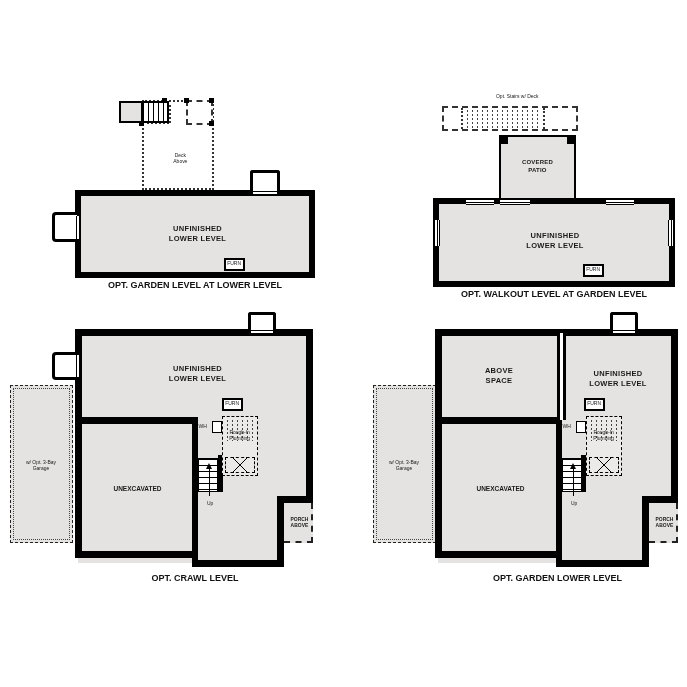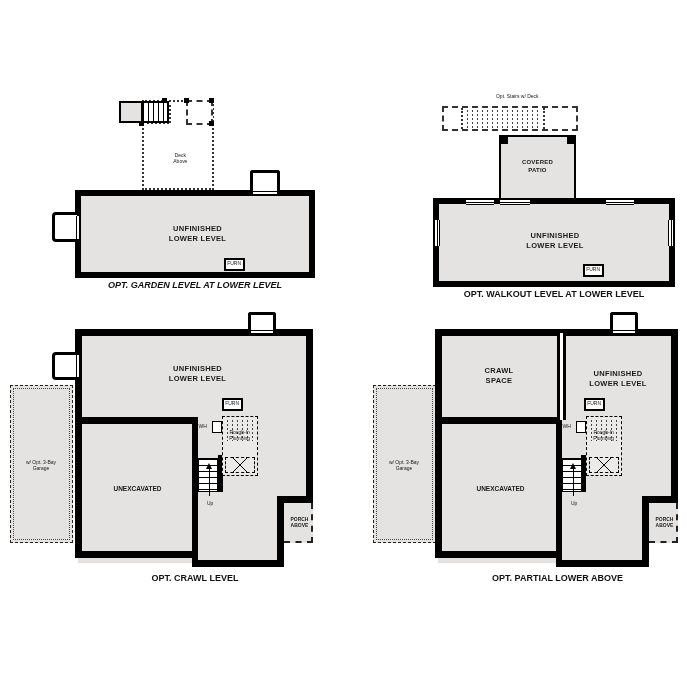--- a/index.html
+++ b/index.html
@@ -76,21 +76,21 @@
     <div class="well well-top" style="left:250px;top:170px;width:30px;height:21px;"></div>
     <div class="win-h" style="left:253px;top:191px;width:24px;height:5px;"></div>
     <div class="well well-left" style="left:52px;top:212px;width:25px;height:30px;"></div>
     <div class="win-v" style="left:76px;top:216px;width:5px;height:23px;"></div>
 
     <div class="lbl fz-room" style="left:130px;top:222px;width:135px;height:24px;">UNFINISHED
 LOWER LEVEL</div>
     <div class="furn" style="left:224px;top:258px;width:21px;height:13px;">
       <span class="tiny">FURN</span>
     </div>
-    <div class="lbl fz-cap" style="left:70px;top:279px;width:250px;height:12px;font-style:italic;">OPT. GARDEN LEVEL AT LOWER LEVEL</div>
+    <div class="lbl fz-cap" style="left:70px;top:279px;width:250px;height:12px;">OPT. GARDEN LEVEL AT LOWER LEVEL</div>
   </div>
 
   <div class="plan">
 
     <div class="lbl" style="left:462px;top:92px;width:110px;height:10px;">
       <span class="tiny">Opt. Stairs w/ Deck</span>
     </div>
     <div class="dash" style="left:442px;top:106px;width:136px;height:25px;"></div>
     <div class="dot-v" style="left:461px;top:108px;height:21px;"></div>
     <div class="dot-v" style="left:543px;top:108px;height:21px;"></div>
@@ -108,21 +108,21 @@
     <div class="win-h" style="left:500px;top:199px;width:30px;height:6px;"></div>
     <div class="win-h" style="left:606px;top:199px;width:28px;height:6px;"></div>
     <div class="win-v" style="left:434px;top:220px;width:6px;height:26px;"></div>
     <div class="win-v" style="left:668px;top:220px;width:6px;height:26px;"></div>
 
     <div class="lbl fz-room" style="left:485px;top:229px;width:140px;height:24px;">UNFINISHED
 LOWER LEVEL</div>
     <div class="furn" style="left:583px;top:264px;width:21px;height:13px;">
       <span class="tiny">FURN</span>
     </div>
-    <div class="lbl fz-cap" style="left:428px;top:288px;width:252px;height:12px;">OPT. WALKOUT LEVEL AT LOWER LEVEL</div>
+    <div class="lbl fz-cap" style="left:428px;top:288px;width:252px;height:12px;">OPT. WALKOUT LEVEL AT GARDEN LEVEL</div>
   </div>
 
   <div class="plan">
 
     <div class="garage" style="left:10px;top:385px;width:63px;height:158px;"></div>
     <div class="lbl" style="left:8px;top:460px;width:66px;height:12px;">
       <span class="tiny">w/ Opt. 3-Bay Garage</span>
     </div>
 
     <div class="fill" style="left:78px;top:332px;width:232px;height:170px;"></div>
@@ -224,24 +224,24 @@
 
     <div class="roughin" style="left:586px;top:416px;width:36px;height:60px;">
       <div class="dots" style="left:2px;top:2px;right:2px;height:22px;"></div>
       <div class="xbox" style="left:2px;bottom:2px;width:30px;height:16px;"></div>
     </div>
     <div class="lbl" style="left:584px;top:428px;width:40px;height:16px;">
       <span class="tiny">Rough-In
 Plumbing</span>
     </div>
 
-    <div class="lbl fz-room" style="left:453px;top:364px;width:92px;height:24px;">CRAWL
+    <div class="lbl fz-room" style="left:453px;top:364px;width:92px;height:24px;">ABOVE
 SPACE</div>
     <div class="lbl fz-room" style="left:565px;top:367px;width:106px;height:24px;">UNFINISHED
 LOWER LEVEL</div>
     <div class="furn" style="left:584px;top:398px;width:21px;height:13px;">
       <span class="tiny">FURN</span>
     </div>
     <div class="lbl" style="left:448px;top:483px;width:105px;height:12px;font-size:6.5px;font-weight:bold;">UNEXCAVATED</div>
-    <div class="lbl fz-cap" style="left:445px;top:572px;width:225px;height:12px;">OPT. PARTIAL LOWER ABOVE</div>
+    <div class="lbl fz-cap" style="left:445px;top:572px;width:225px;height:12px;">OPT. GARDEN LOWER LEVEL</div>
   </div>
 
 </div>
 
 </body></html>

